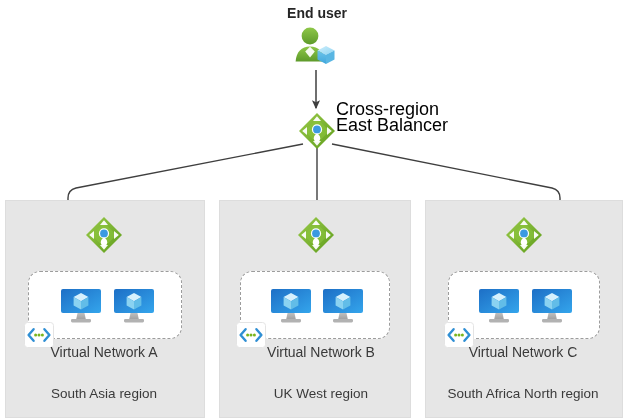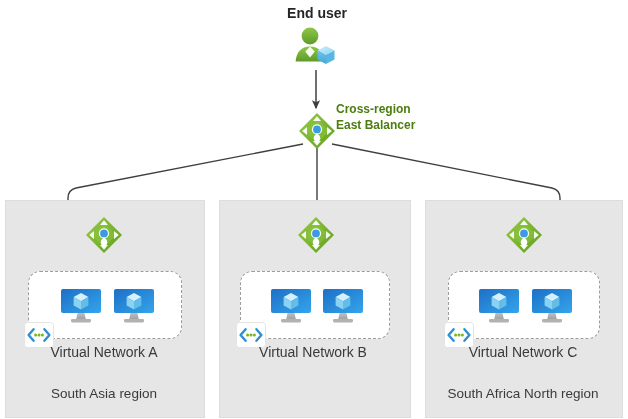--- a/index.html
+++ b/index.html
@@ -58,42 +58,42 @@
   }
   .vnet-label {
     font-size: 14px;
     top: 344px;
   }
   .region-label {
     font-size: 13.5px;
     top: 386px;
   }
   #vnet-label-0, #region-label-0 { left: 5px;   width: 198px; }
-  #vnet-label-1, #region-label-1 { left: 206px; width: 190px; padding-left: 12px; }
+  #vnet-label-1, #region-label-1 { left: 214px; width: 190px; padding-left: 12px; }
   #vnet-label-2, #region-label-2 { left: 425px; width: 196px; }
 
   #end-user-title {
     position: absolute;
     left: 237px;
     top: 5px;
     width: 160px;
     text-align: center;
     font-size: 14px;
     font-weight: bold;
     color: #262626;
     white-space: nowrap;
   }
   #clb-title {
     position: absolute;
     left: 336px;
     top: 101px;
-    font-size: 12px;
-    font-weight: bold;
+    font-size: 18px;
+    font-weight: normal;
     line-height: 16px;
-    color: #4d7c0f;
+    color: #000000;
     white-space: nowrap;
   }
   #clb-title span { display: block; }
 
   
   .icon {
     position: absolute;
   }
   .lb-icon { width: 38px; height: 38px; }
   .vm-icon { width: 44px; height: 40px; }
@@ -372,17 +372,18 @@
       <circle cx="11.6" cy="13" r="1.5" fill="#7ab51d"></circle>
       <circle cx="15" cy="13" r="1.5" fill="#7ab51d"></circle>
       <circle cx="18.4" cy="13" r="1.5" fill="#7ab51d"></circle>
     </svg>
   </div>
 
   <div class="label-text vnet-label" id="vnet-label-0">Virtual Network A</div>
   <div class="label-text region-label" id="region-label-0">South Asia region</div>
 
   <div class="label-text vnet-label" id="vnet-label-1">Virtual Network B</div>
+  <div class="label-text region-label" id="region-label-1">UK West region</div>
 
   <div class="label-text vnet-label" id="vnet-label-2">Virtual Network C</div>
   <div class="label-text region-label" id="region-label-2">South Africa North region</div>
 
 </div>
 
 </body></html>

